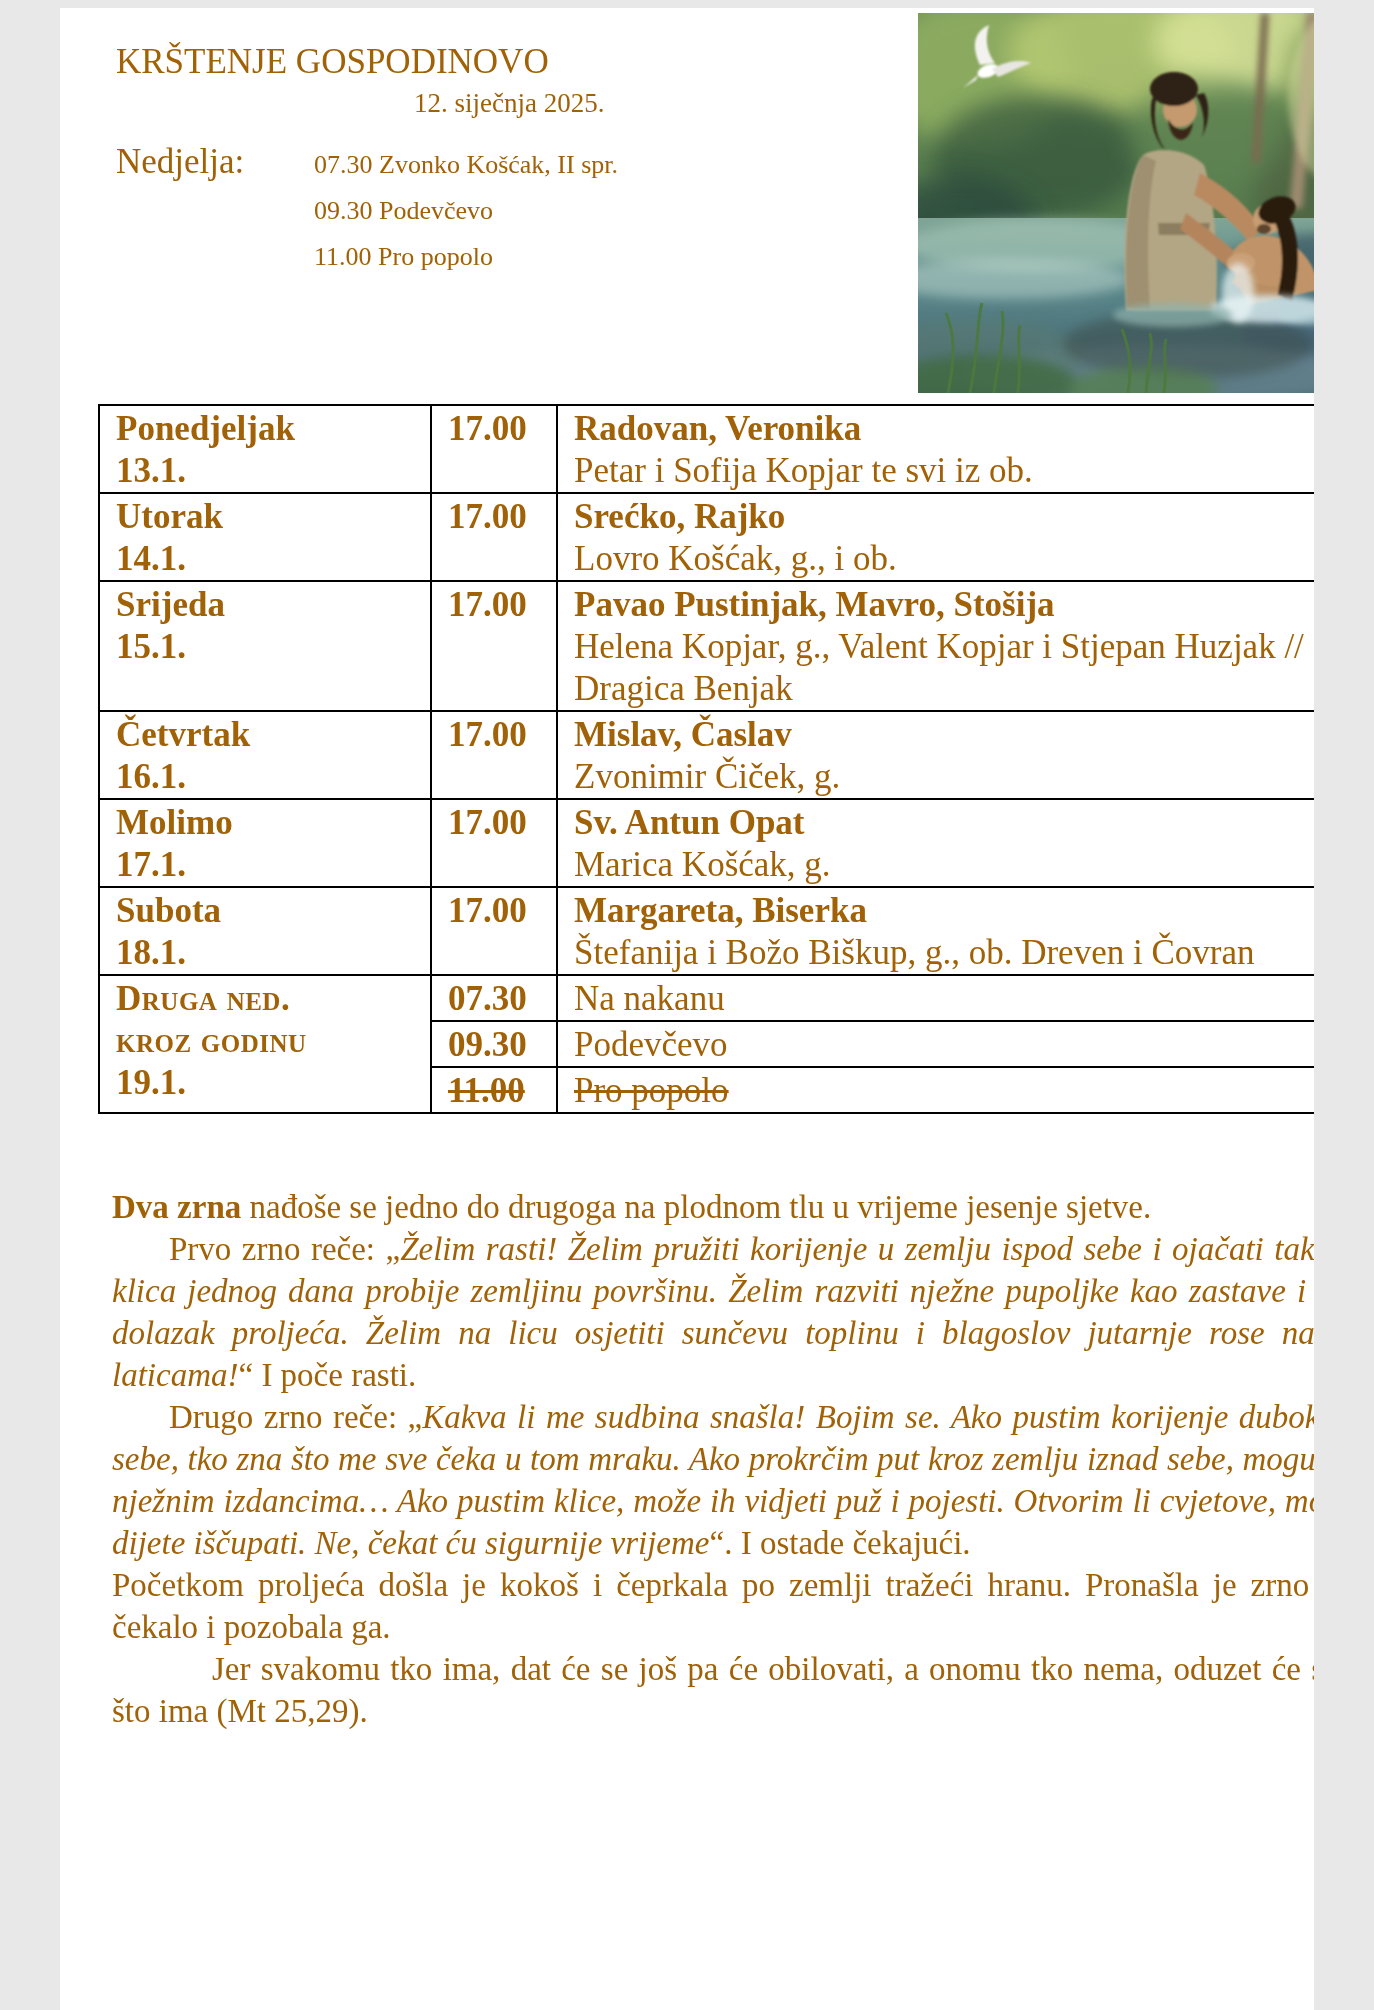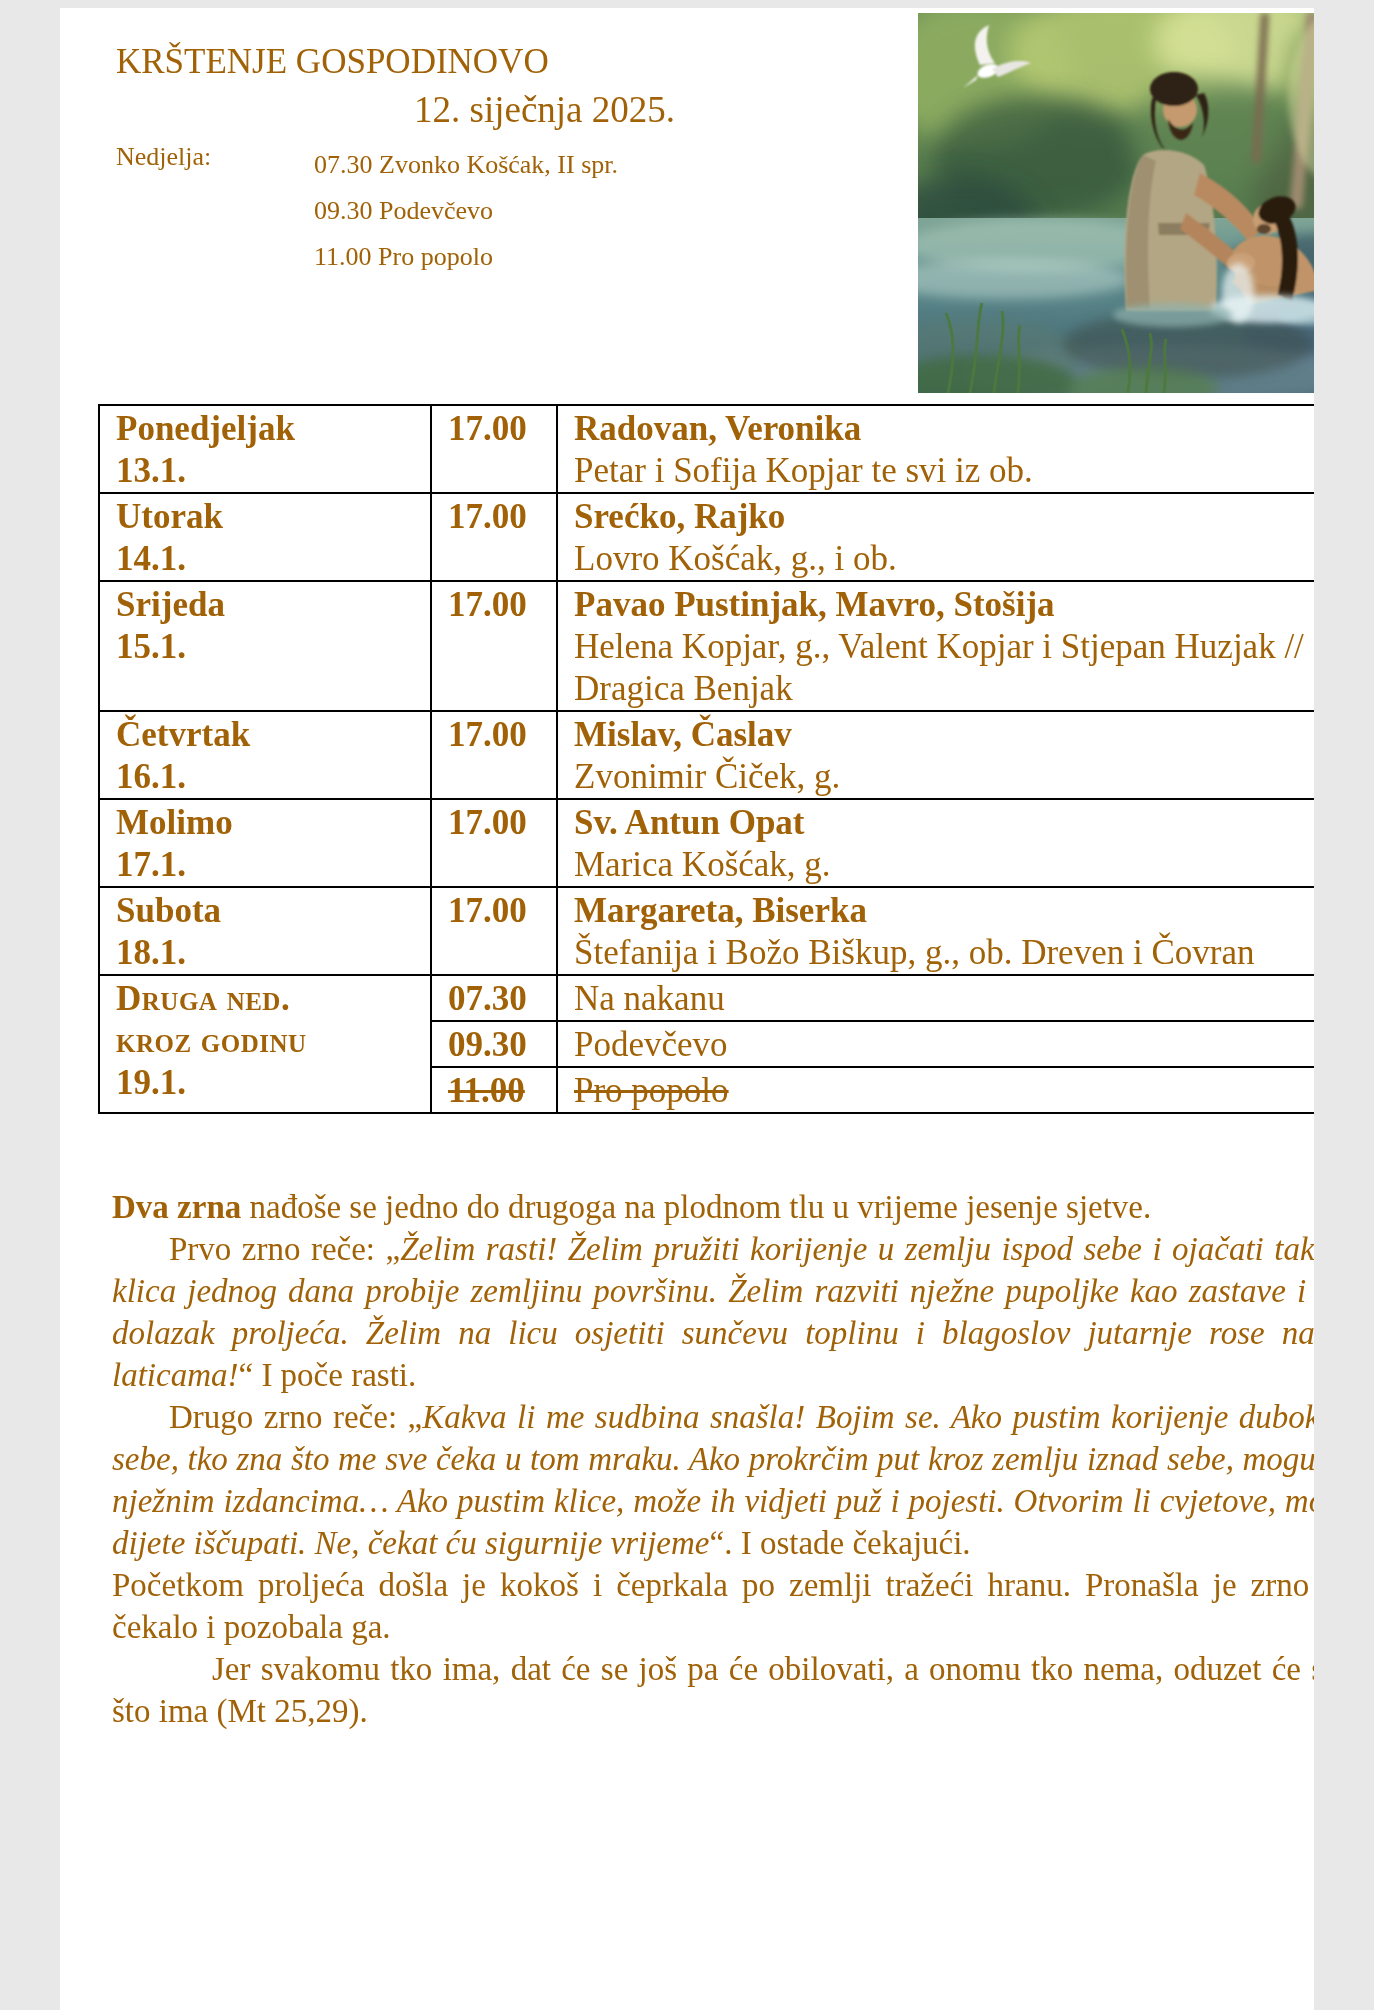--- a/index.html
+++ b/index.html
@@ -1,21 +1,21 @@
 <!DOCTYPE html>
 <html><head>
 <meta charset="utf-8">
 <style>
   html,body{margin:0;padding:0;background:#e8e8e8}
   .page{position:relative;width:1254px;height:2010px;background:#ffffff;
         font-family:"Liberation Serif","DejaVu Serif",serif;color:#a16207;overflow:hidden;margin:8px auto}
   .abs{position:absolute}
   .title{left:56px;top:34px;font-size:35px;white-space:nowrap}
-  .date-line{left:354px;top:80px;font-size:37px;white-space:nowrap}
-  .sunday-label{left:56px;top:134px;font-size:26px}
+  .date-line{left:354px;top:80px;font-size:27px;white-space:nowrap}
+  .sunday-label{left:56px;top:134px;font-size:35px}
   .sunday-masses{left:254px;top:134px;font-size:26px;line-height:46px}
   .sunday-masses div{white-space:nowrap}
   .painting{left:858px;top:5px;width:500px;height:380px}
   .painting svg{display:block}
   .table-wrap{left:38px;top:396px}
   table.sched{border-collapse:collapse;table-layout:fixed;width:1314px;font-size:35px;line-height:42px}
   table.sched td{border:2px solid #000;vertical-align:top;padding:2px 12px 0 16px;overflow:hidden}
   .col-day{width:332px}.col-time{width:126px}.col-desc{width:856px}
   .b{font-weight:bold}
   .sc{font-variant:small-caps;letter-spacing:0.5px}

